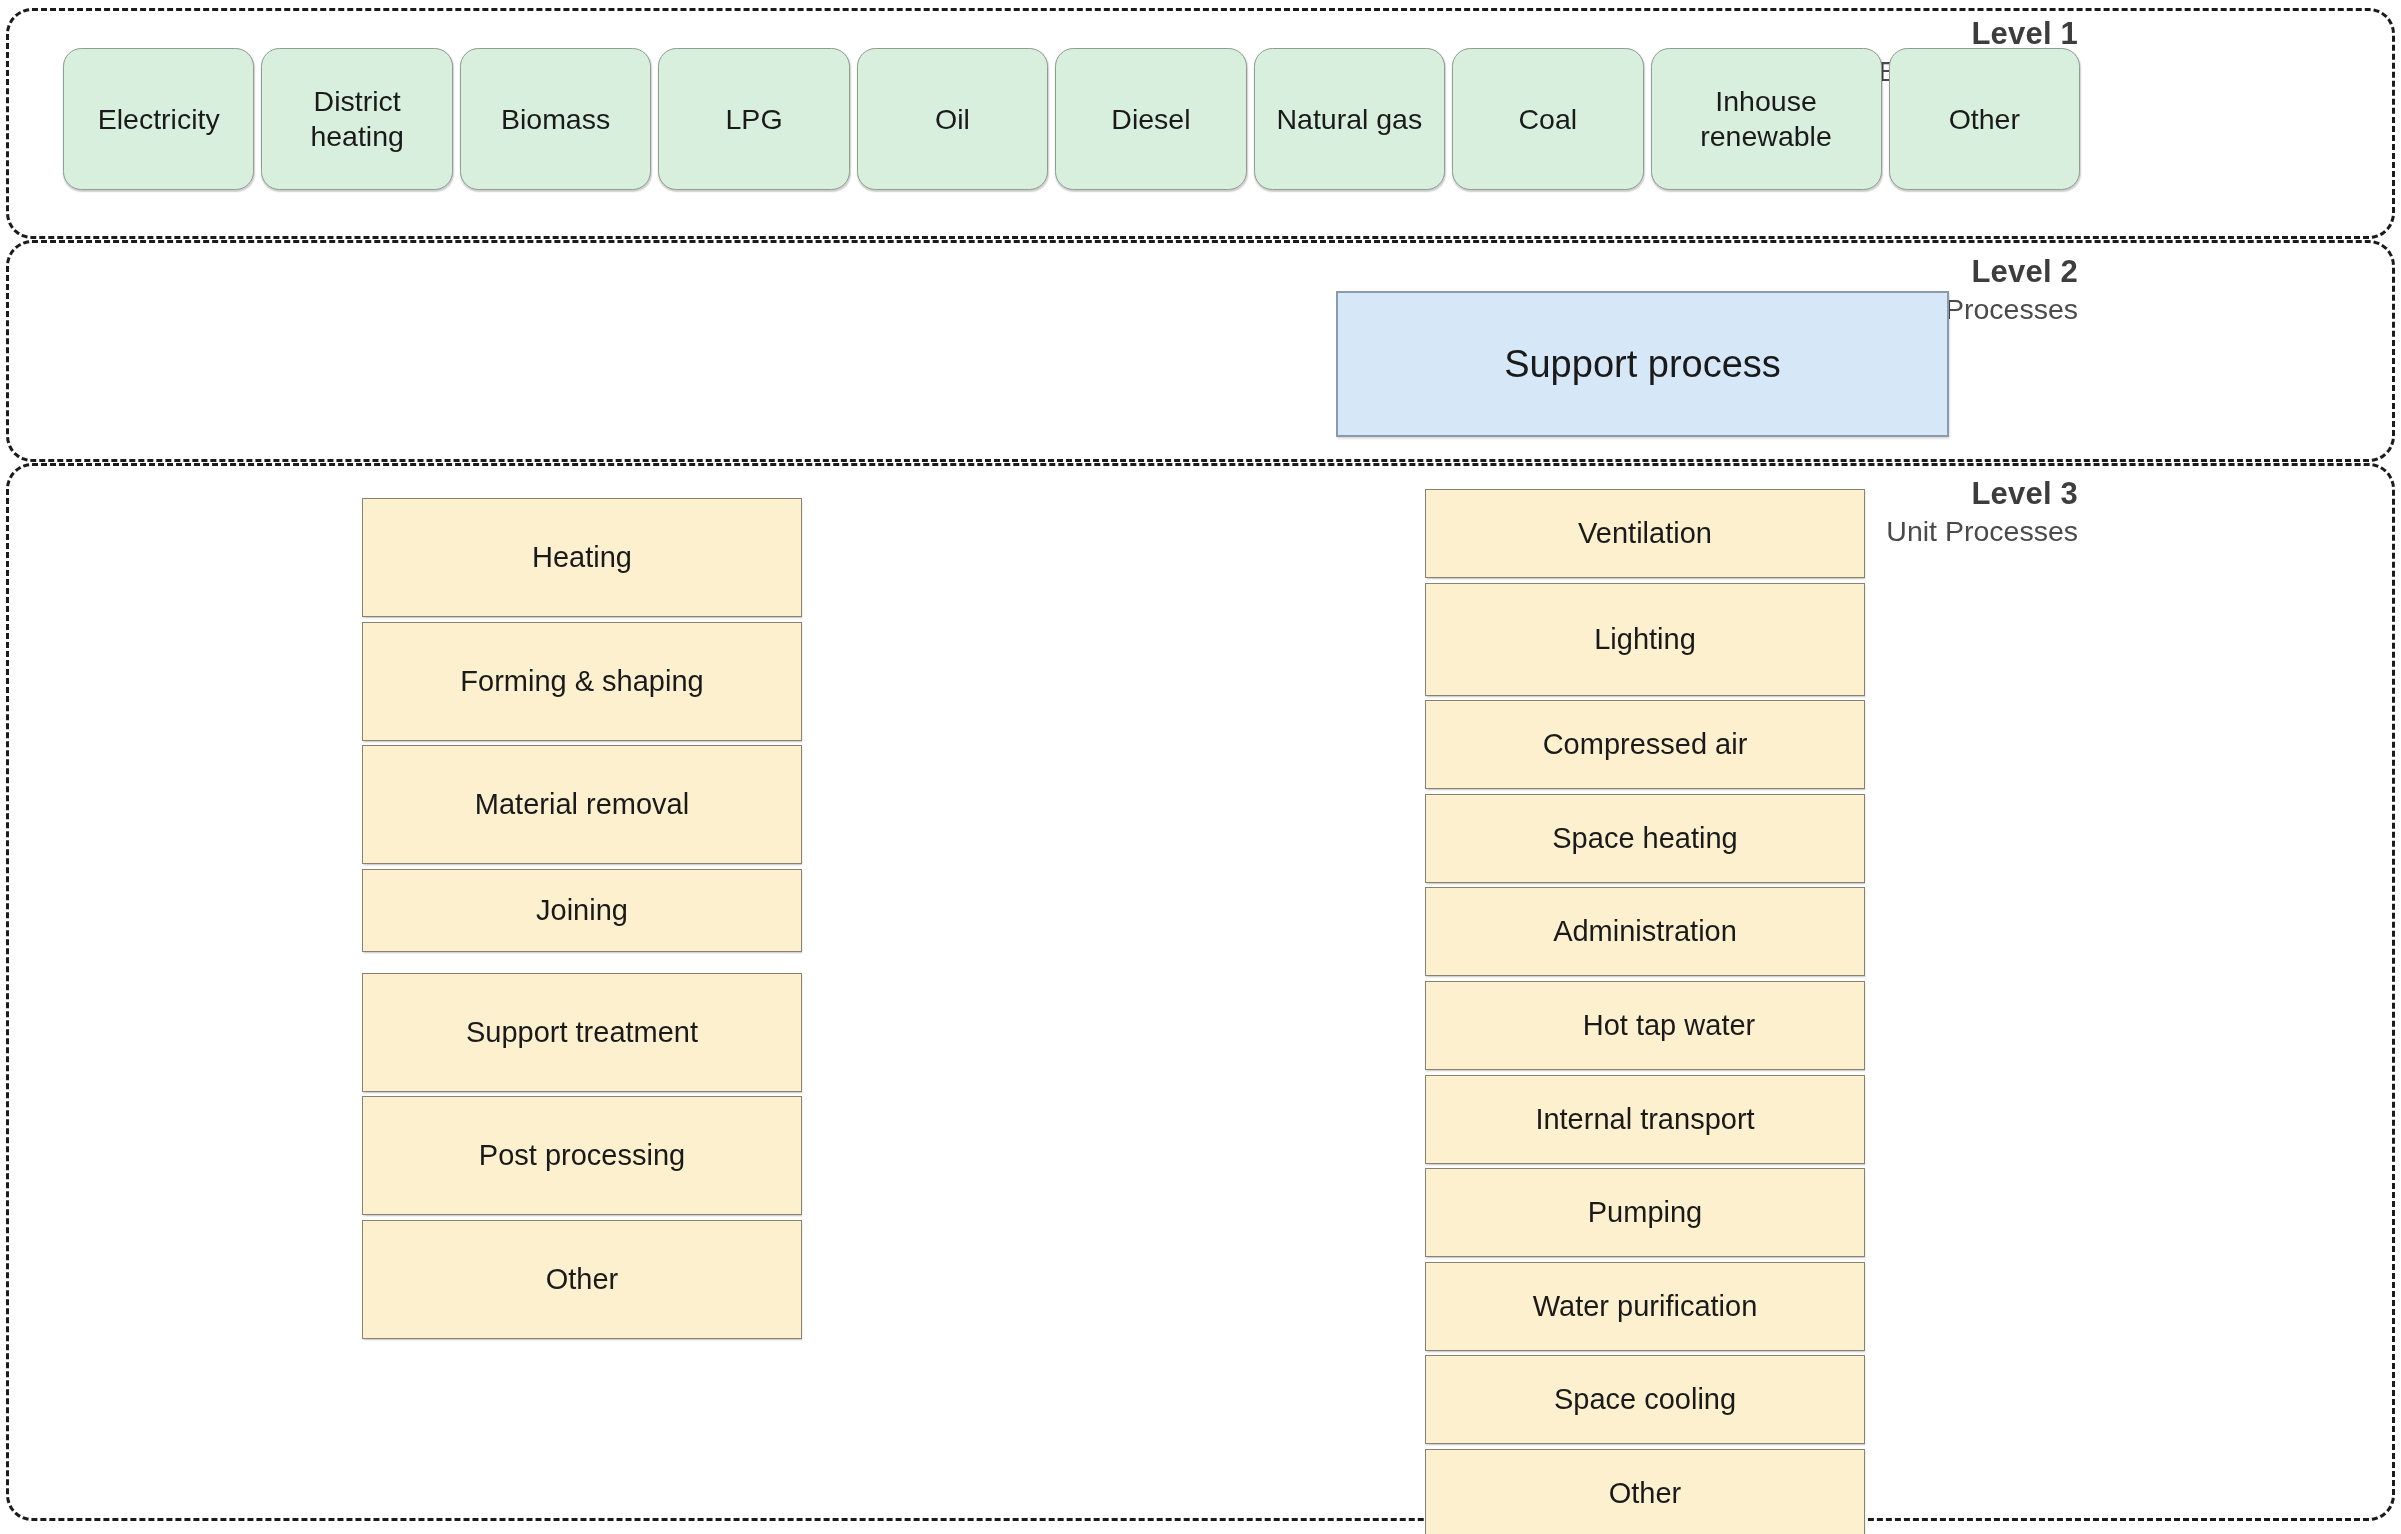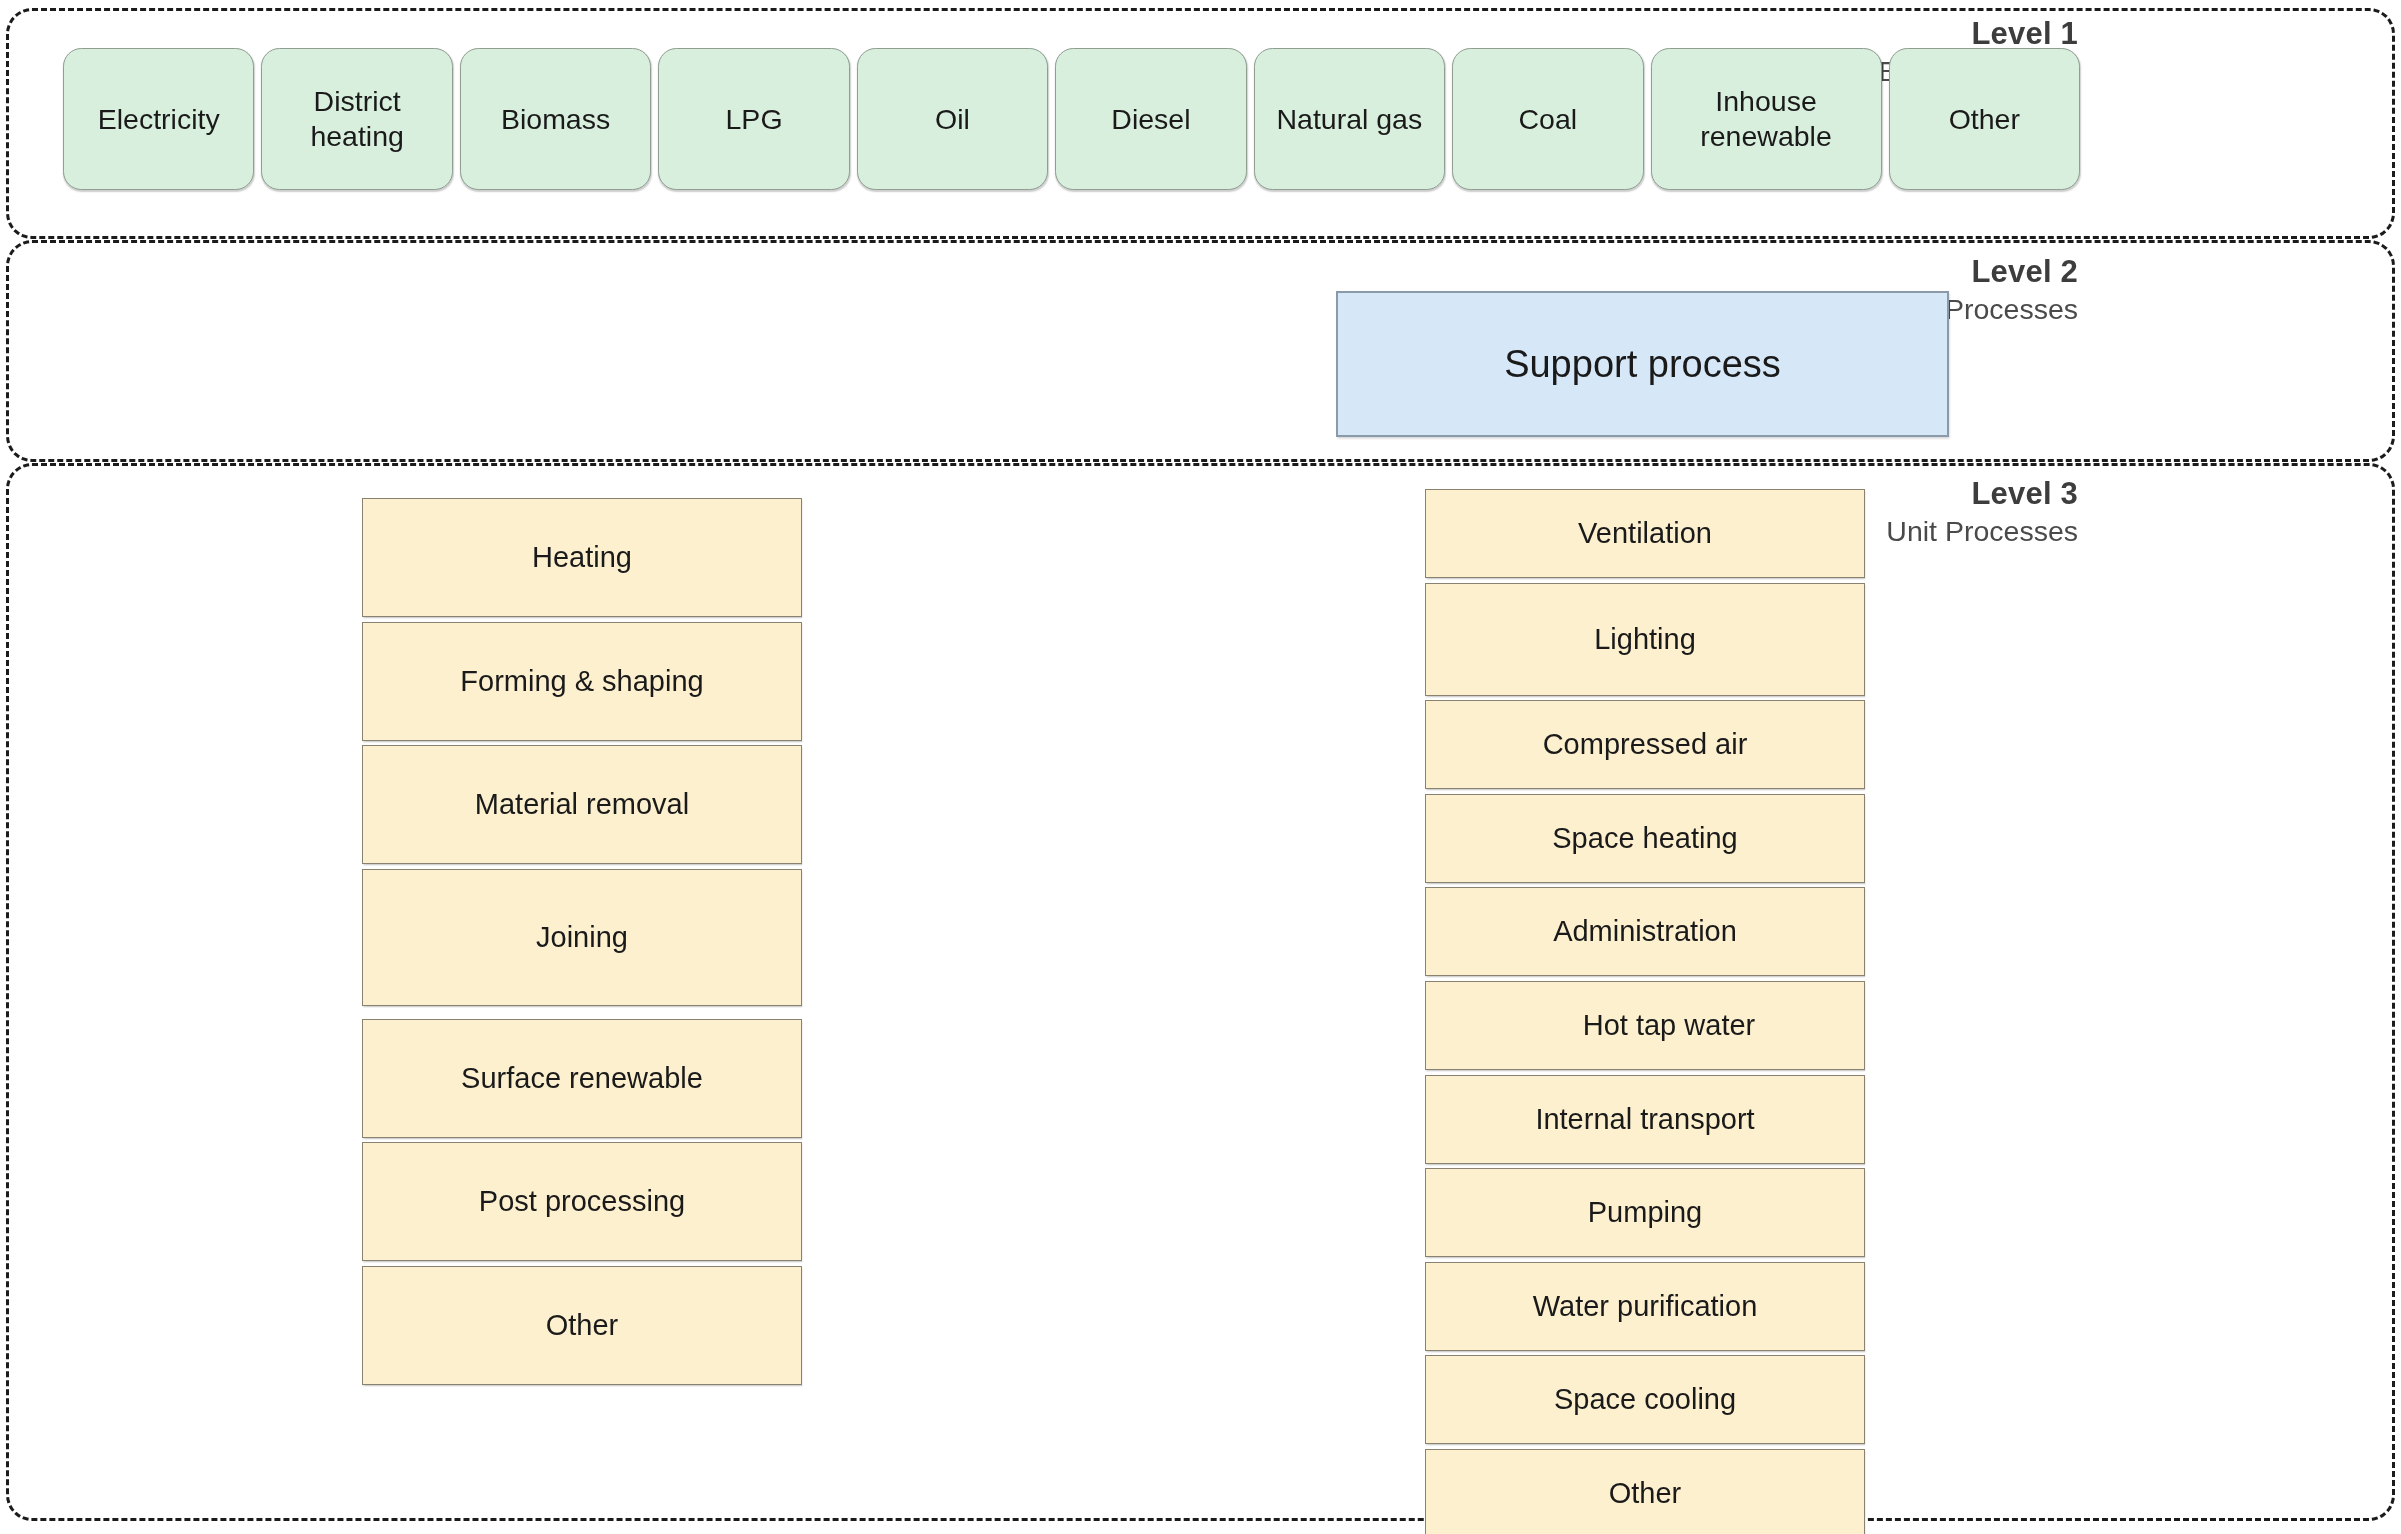--- a/index.html
+++ b/index.html
@@ -164,22 +164,22 @@
 
   <div class="level-caption" id="level3-caption">
     <span class="lvl-title">Level 3</span>
     <span class="lvl-sub">Unit Processes</span>
   </div>
 
   <div class="unit-col" id="unit-col-production">
     <div class="unit-box" style="height: 119px; margin-bottom: 4.6px;">Heating</div>
     <div class="unit-box" style="height: 119px; margin-bottom: 4.6px;">Forming &amp; shaping</div>
     <div class="unit-box" style="height: 119px; margin-bottom: 4.6px;">Material removal</div>
-    <div class="unit-box" style="height: 137px; margin-bottom: 13px;">Joining</div>
-    <div class="unit-box" style="height: 119px; margin-bottom: 4.6px;">Surface renewable</div>
+    <div class="unit-box" style="height: 83px; margin-bottom: 21px;">Joining</div>
+    <div class="unit-box" style="height: 119px; margin-bottom: 4.6px;">Support treatment</div>
     <div class="unit-box" style="height: 119px; margin-bottom: 4.6px;">Post processing</div>
     <div class="unit-box" style="height: 119px; margin-bottom: 0px;">Other</div>
   </div>
 
   <div class="unit-col" id="unit-col-support">
     <div class="unit-box" style="height: 89px; margin-bottom: 4.6px;">Ventilation</div>
     <div class="unit-box" style="height: 113px; margin-bottom: 4.6px;">Lighting</div>
     <div class="unit-box" style="height: 89px; margin-bottom: 4.6px;">Compressed air</div>
     <div class="unit-box" style="height: 89px; margin-bottom: 4.6px;">Space heating</div>
     <div class="unit-box" style="height: 89px; margin-bottom: 4.6px;">Administration</div>

